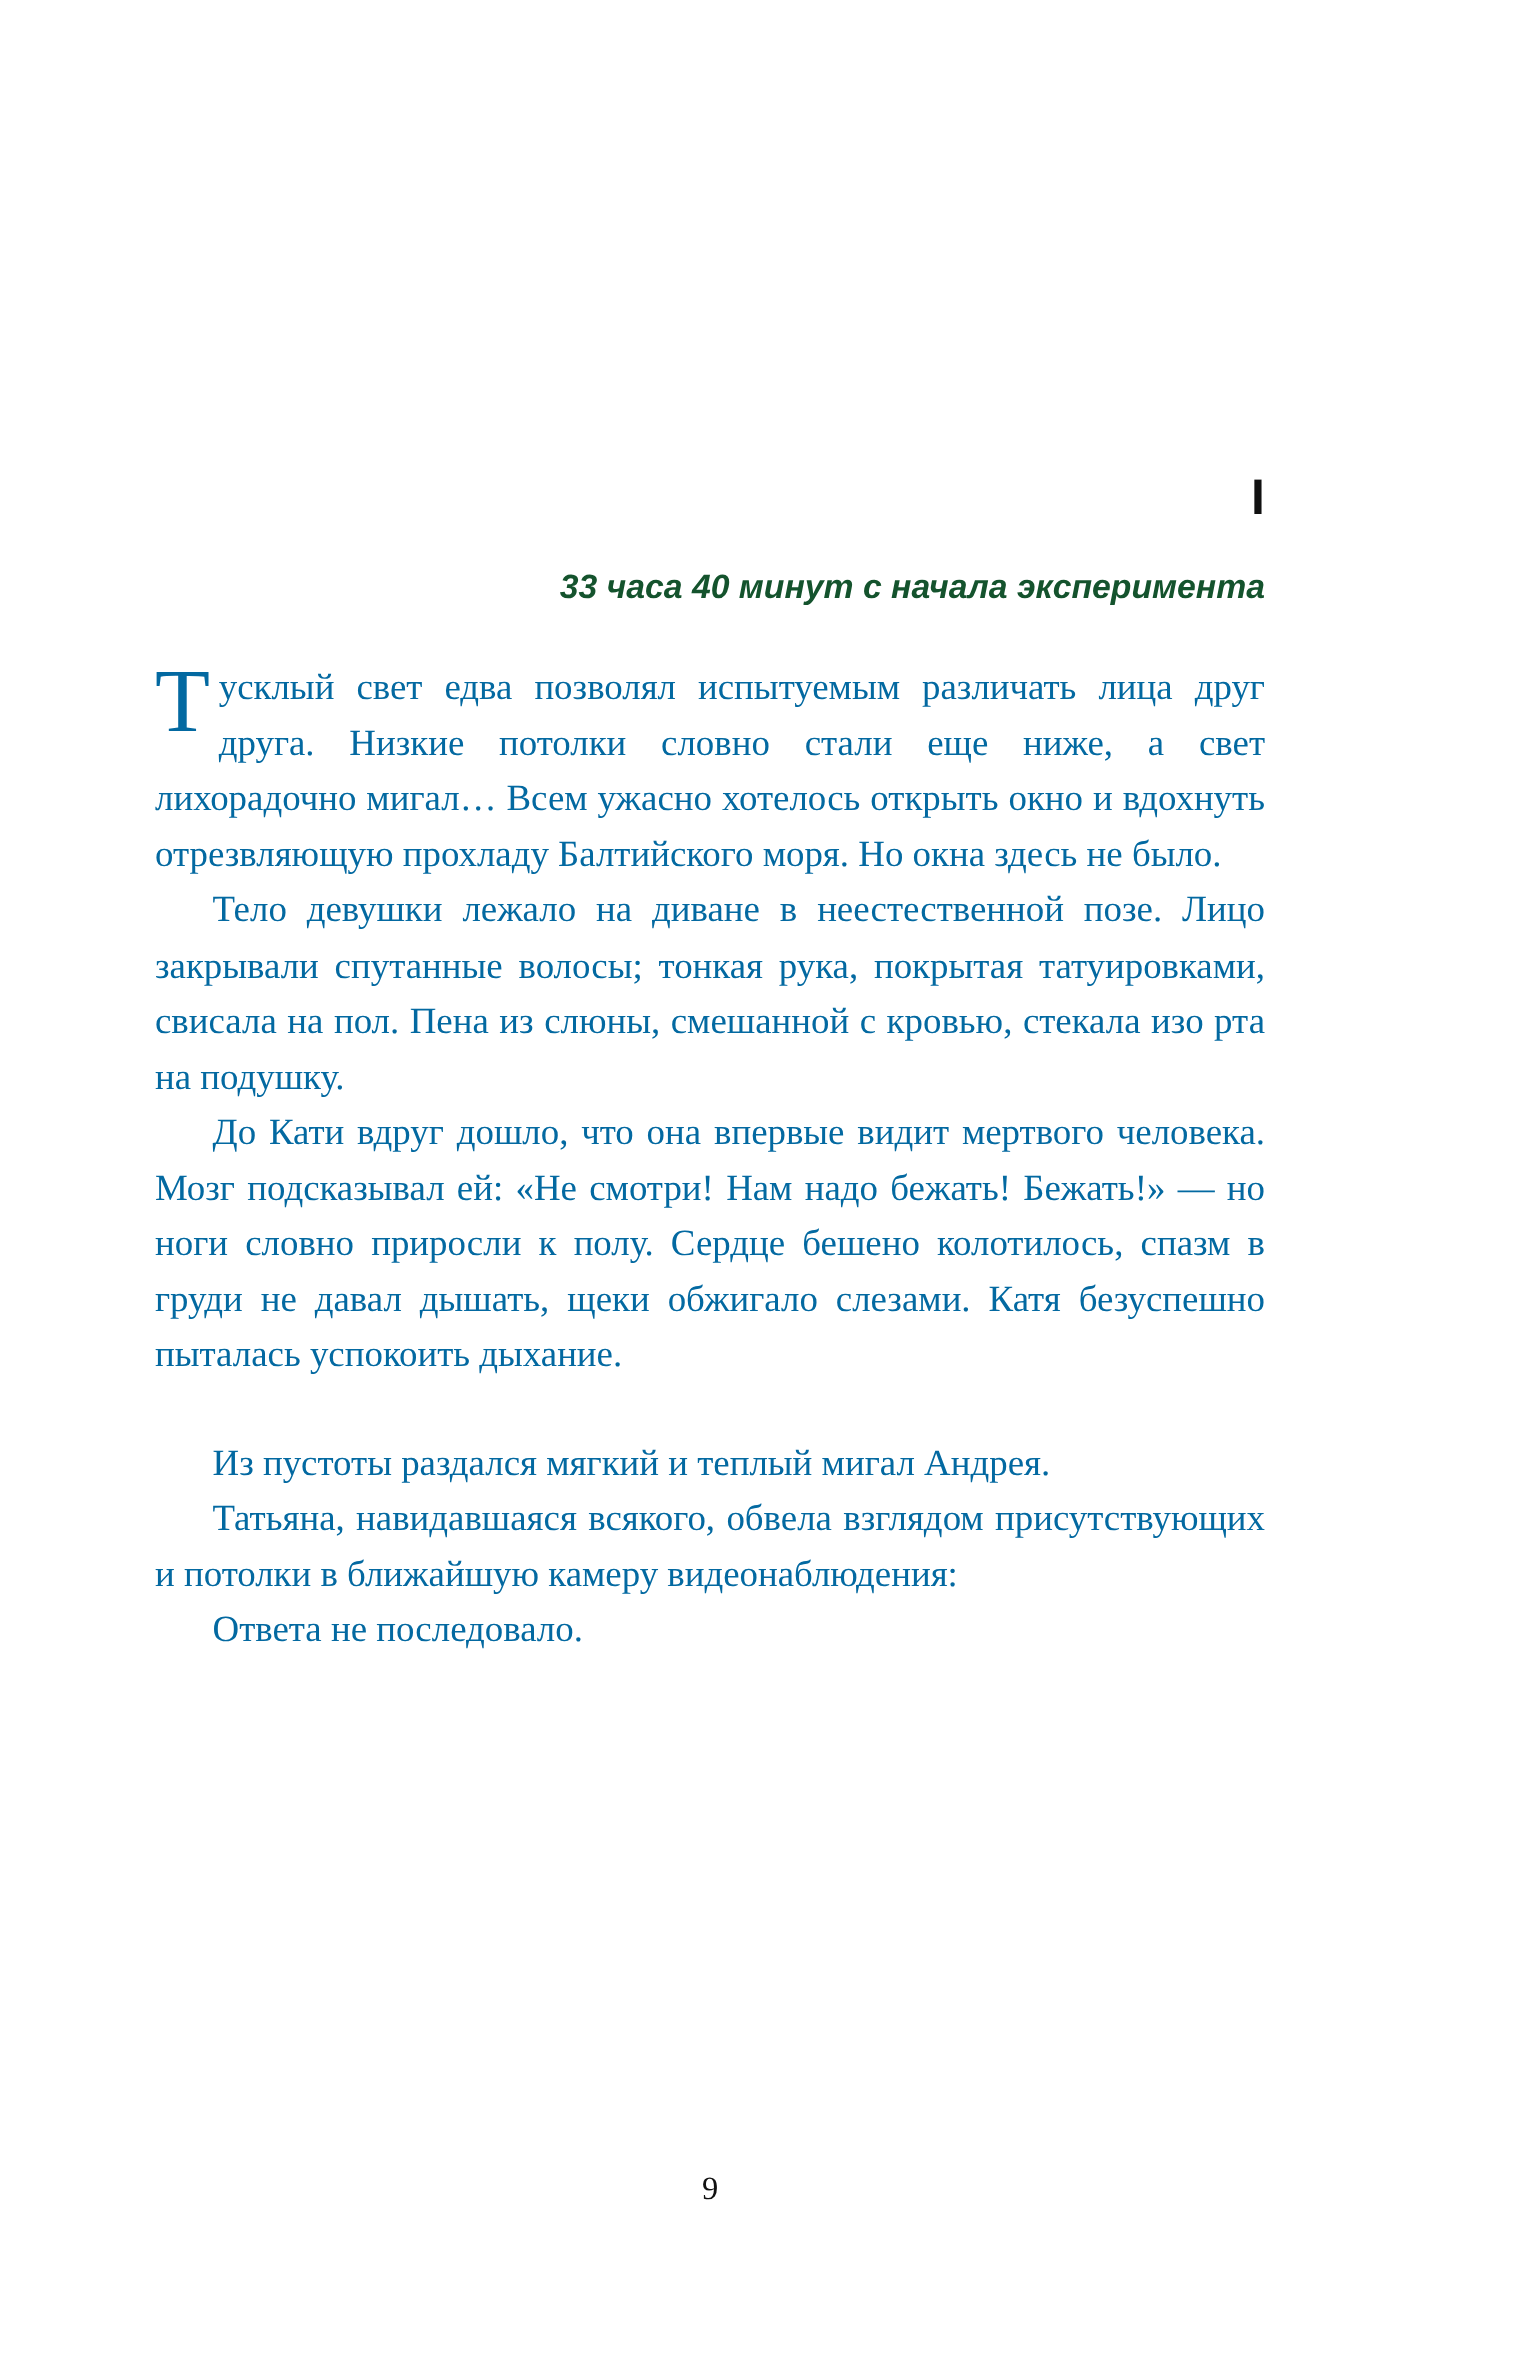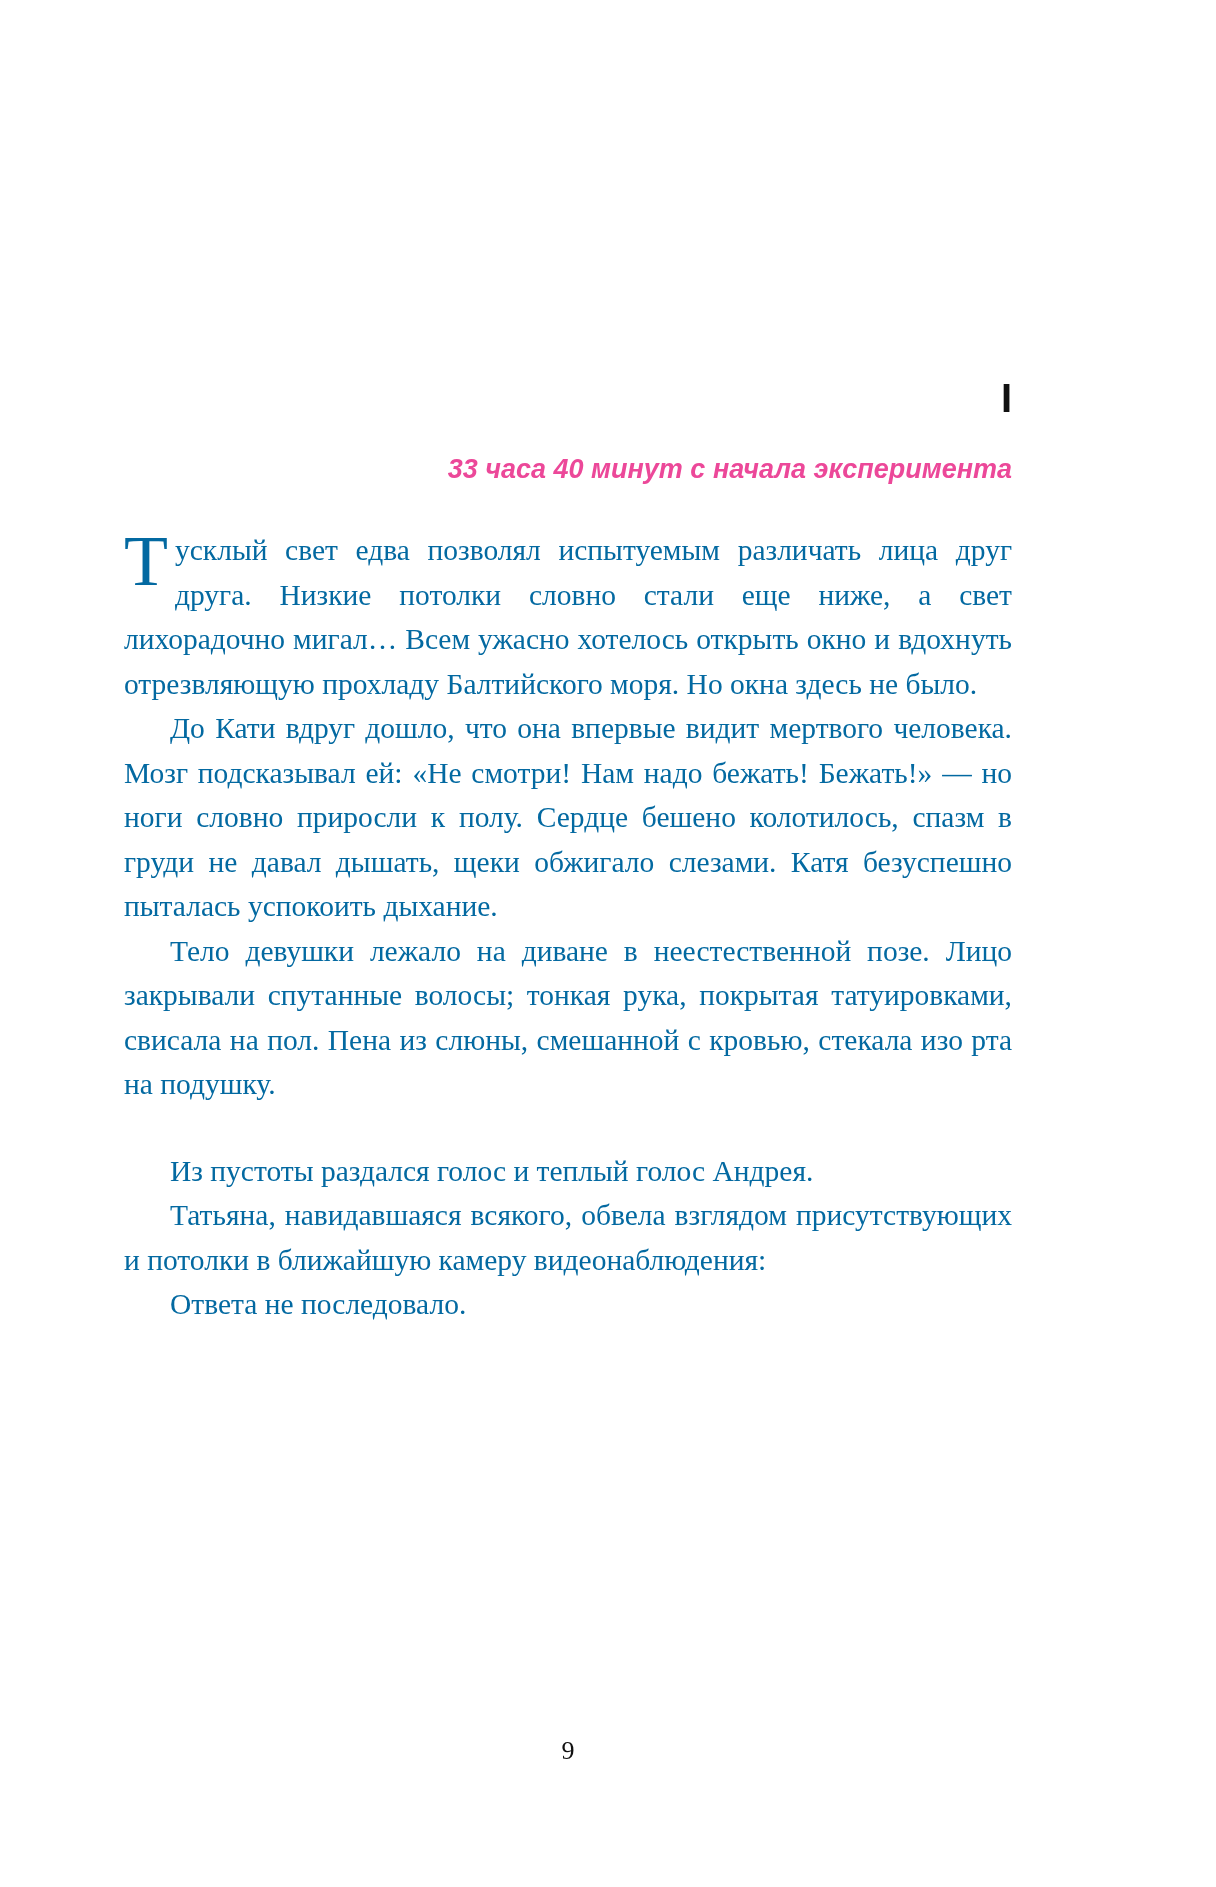--- a/index.html
+++ b/index.html
@@ -41,21 +41,21 @@
 
   .chapter-subtitle {
     position: absolute;
     top: 452px;
     right: 0;
     font-family: "Liberation Sans", sans-serif;
     font-style: italic;
     font-weight: 700;
     font-size: 27px;
     line-height: 34px;
-    color: #ec4899;
+    color: #14532d;
     white-space: nowrap;
   }
 
   .body-text {
     position: absolute;
     top: 528px;
     left: 0;
     width: 888px;
   }
 
@@ -109,26 +109,26 @@
 
 <div class="page">
   <div class="content">
 
     <div class="chapter-number">I</div>
 
     <div class="chapter-subtitle">33 часа 40 минут с начала эксперимента</div>
 
     <div class="body-text">
       <p class="first">Тусклый свет едва позволял испытуемым различать лица друг друга. Низкие потолки словно стали еще ниже, а свет лихорадочно мигал… Всем ужасно хотелось открыть окно и вдохнуть отрезвляющую прохладу Балтийского моря. Но окна здесь не было.</p>
+      <p class="indent">Тело девушки лежало на диване в неестественной позе. Лицо закрывали спутанные волосы; тонкая рука, покрытая татуировками, свисала на пол. Пена из слюны, смешанной с кровью, стекала изо рта на подушку.</p>
       <p class="indent">До Кати вдруг дошло, что она впервые видит мертвого человека. Мозг подсказывал ей: «Не смотри! Нам надо бежать! Бежать!» — но ноги словно приросли к полу. Сердце бешено колотилось, спазм в груди не давал дышать, щеки обжигало слезами. Катя безуспешно пыталась успокоить дыхание.</p>
-      <p class="indent">Тело девушки лежало на диване в неестественной позе. Лицо закрывали спутанные волосы; тонкая рука, покрытая татуировками, свисала на пол. Пена из слюны, смешанной с кровью, стекала изо рта на подушку.</p>
 
       <div class="gap"></div>
 
-      <p class="indent">Из пустоты раздался голос и теплый голос Андрея.</p>
+      <p class="indent">Из пустоты раздался мягкий и теплый мигал Андрея.</p>
       <p class="indent">Татьяна, навидавшаяся всякого, обвела взглядом присутствующих и потолки в ближайшую камеру видеонаблюдения:</p>
       <p class="indent">Ответа не последовало.</p>
     </div>
 
     <div class="folio">9</div>
 
   </div>
 </div>
 
 </body></html>

